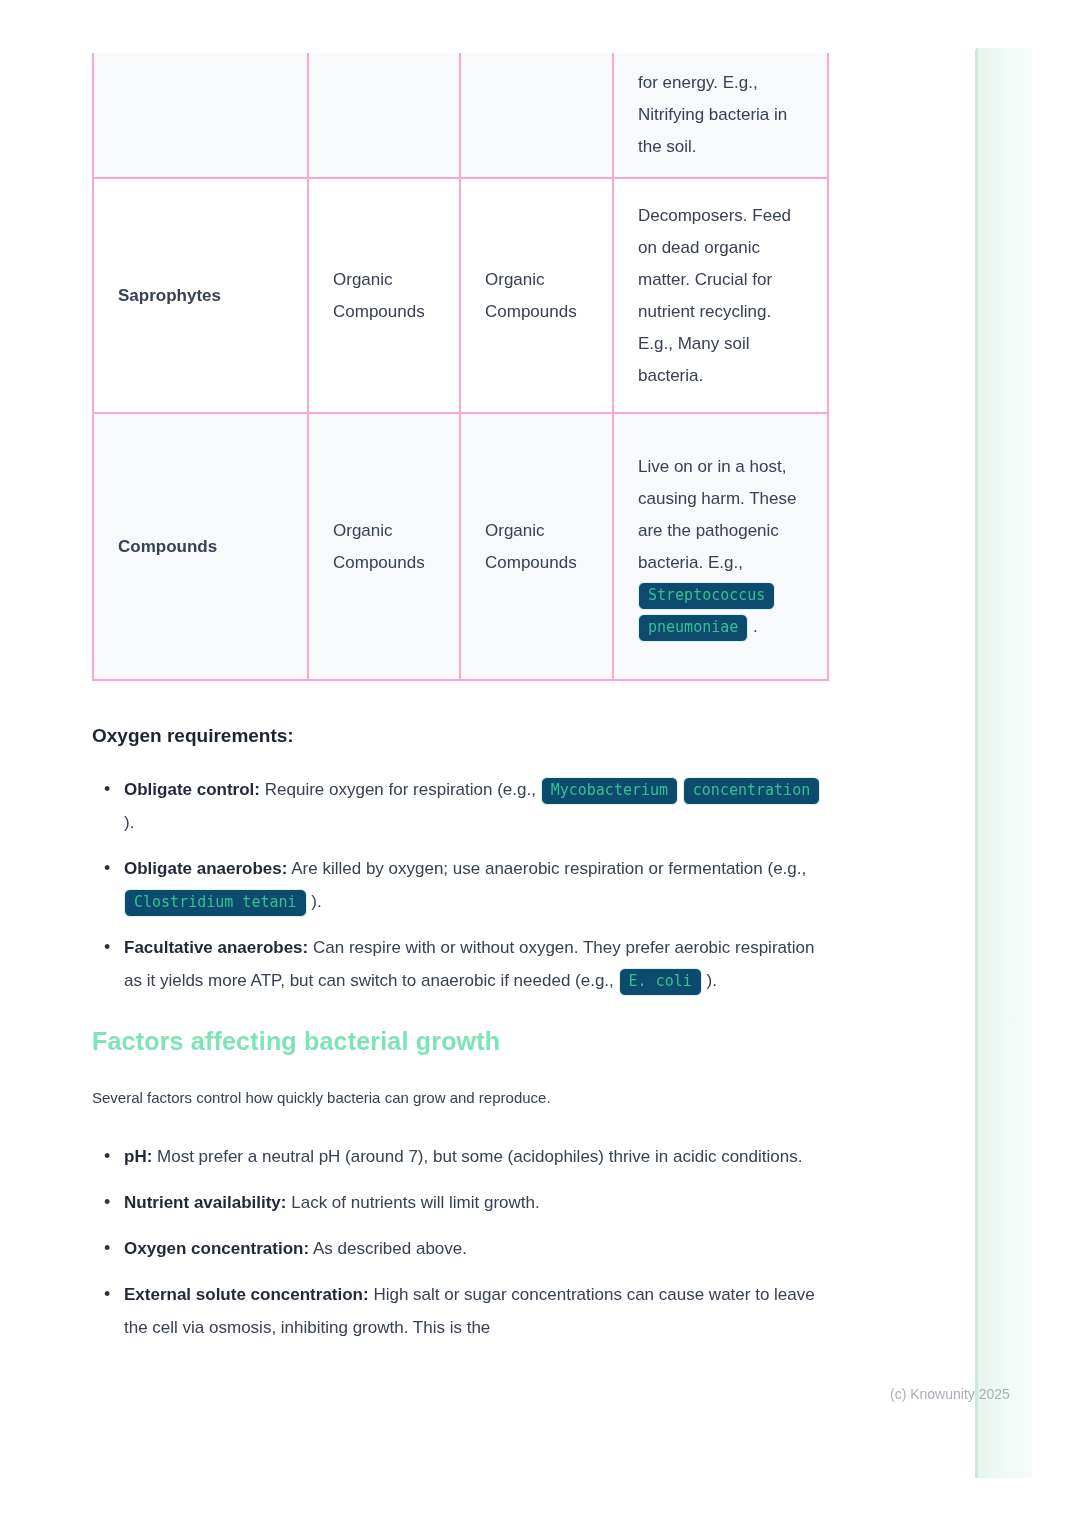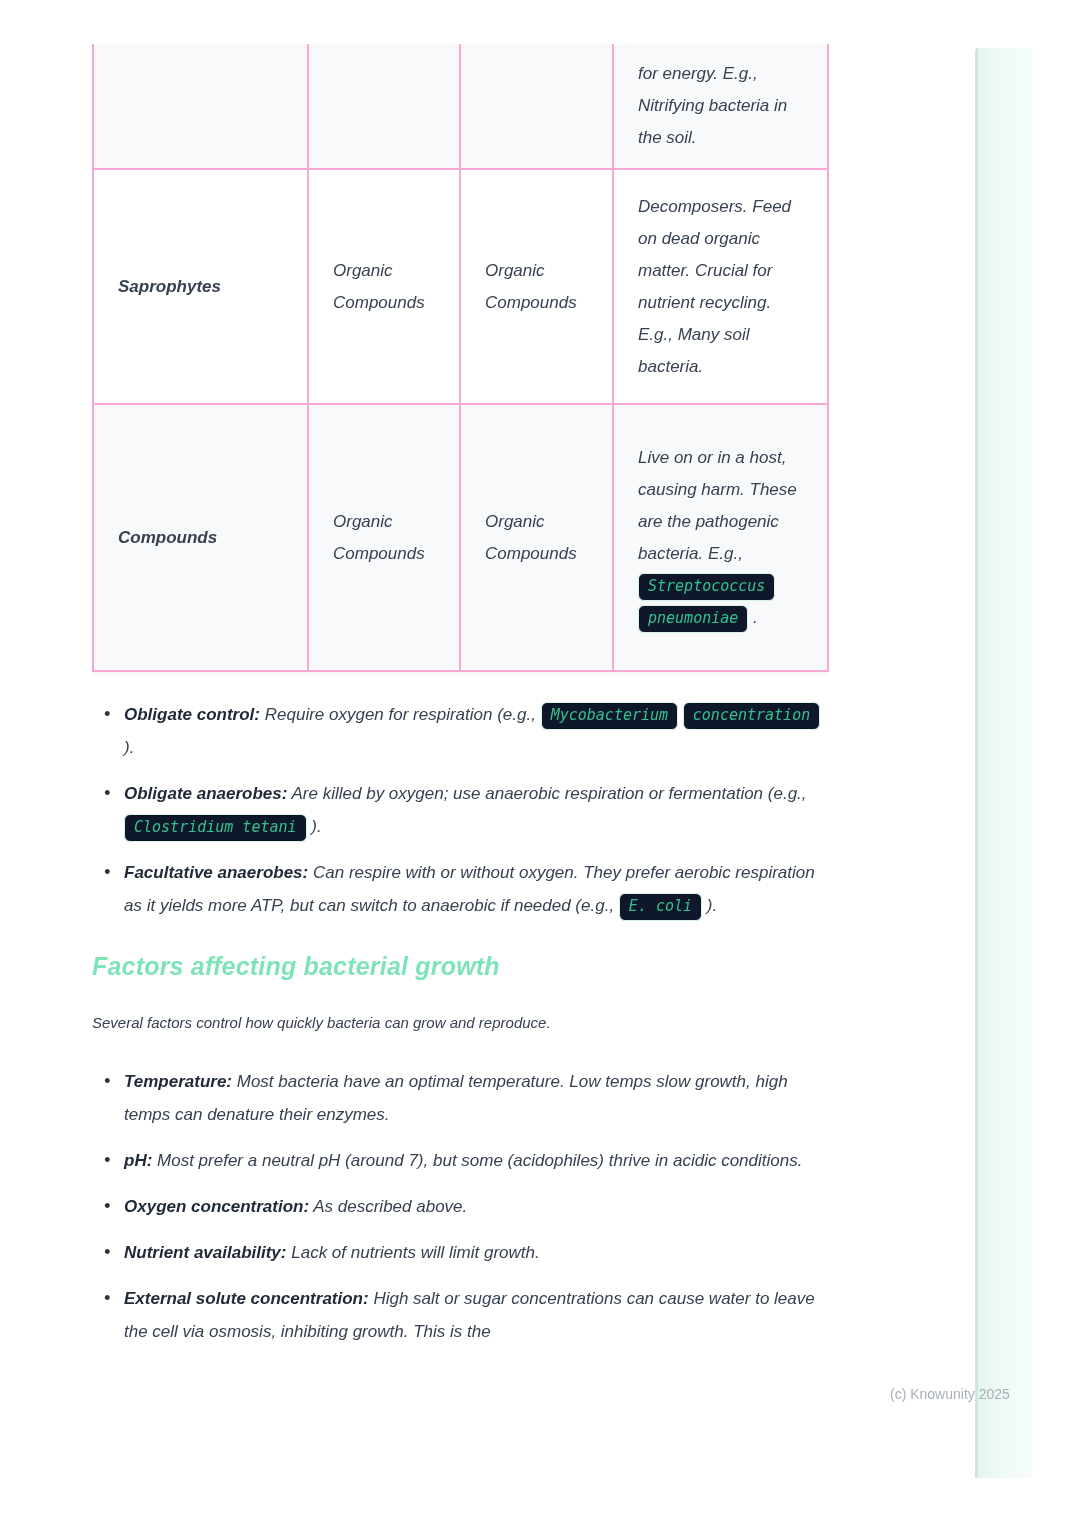--- a/index.html
+++ b/index.html
@@ -18,24 +18,23 @@
     left:975px; top:48px;
     width:57px; height:1430px;
     background:linear-gradient(90deg,#e7f5ee 0%,#f1faf6 55%,#f6fcf9 100%);
     border-left:3px solid #cde9db;
     border-top-left-radius:3px;
     z-index:1;
   }
 
   .content {
     position:absolute;
-    left:92px; top:44px;
+    left:92px; top:53px;
     width:735px;
     z-index:2;
-    font-style:italic;
   }
 
   
   table.nutrition {
     width:735px;
     border-collapse:collapse;
     table-layout:fixed;
     box-shadow:0 2px 4px rgba(20,40,60,0.05);
   }
   table.nutrition td {
@@ -52,21 +51,21 @@
   tr.row-white    { height:235px; background:#ffffff; }
   tr.row-alt      { height:267px; background:#f8f9fb; }
   td.type-cell    { font-weight:700; color:#1f2937; }
 
   
   .chip {
     display:inline-block;
     font-family:"DejaVu Sans Mono","Liberation Mono",monospace;
     font-size:15px;
     color:#35c08f;
-    background:#0f172a;
+    background:#0c4a6e;
     border:1px solid #d9f4e6;
     border-radius:6px;
     padding:2px 9px 3px;
     line-height:21px;
     white-space:nowrap;
     vertical-align:baseline;
   }
 
   
   h3.sub-heading {
@@ -153,20 +152,21 @@
         <td>
           <span>Live on or in a host, causing harm. These are the pathogenic bacteria. E.g.,</span>
           <code class="chip">Streptococcus</code>
           <code class="chip">pneumoniae</code>
           <span>.</span>
         </td>
       </tr>
     </tbody>
   </table>
 
+  <h3 class="sub-heading">Oxygen requirements:</h3>
 
   <ul class="bullets">
     <li>
       <span class="term">Obligate control:</span>
       <span>Require oxygen for respiration (e.g.,</span>
       <code class="chip">Mycobacterium</code>
       <code class="chip">concentration</code>
       <span>).</span>
     </li>
     <li>
@@ -182,36 +182,32 @@
       <span>).</span>
     </li>
   </ul>
 
   <h2 class="green-heading">Factors affecting bacterial growth</h2>
 
   <p class="intro">Several factors control how quickly bacteria can grow and reproduce.</p>
 
   <ul class="bullets">
     <li>
-      <span class="term">Temperature:</span>
-      <span>Most bacteria have an optimal temperature. Low temps slow growth, high temps can denature their enzymes.</span>
-    </li>
-    <li>
       <span class="term">pH:</span>
       <span>Most prefer a neutral pH (around 7), but some (acidophiles) thrive in acidic conditions.</span>
     </li>
     <li>
+      <span class="term">Nutrient availability:</span>
+      <span>Lack of nutrients will limit growth.</span>
+    </li>
+    <li>
       <span class="term">Oxygen concentration:</span>
       <span>As described above.</span>
     </li>
     <li>
-      <span class="term">Nutrient availability:</span>
-      <span>Lack of nutrients will limit growth.</span>
-    </li>
-    <li>
       <span class="term">External solute concentration:</span>
       <span>High salt or sugar concentrations can cause water to leave the cell via osmosis, inhibiting growth. This is the</span>
     </li>
   </ul>
 
 </div>
 
 <div class="watermark">(c) Knowunity 2025</div>
 
 </body></html>

